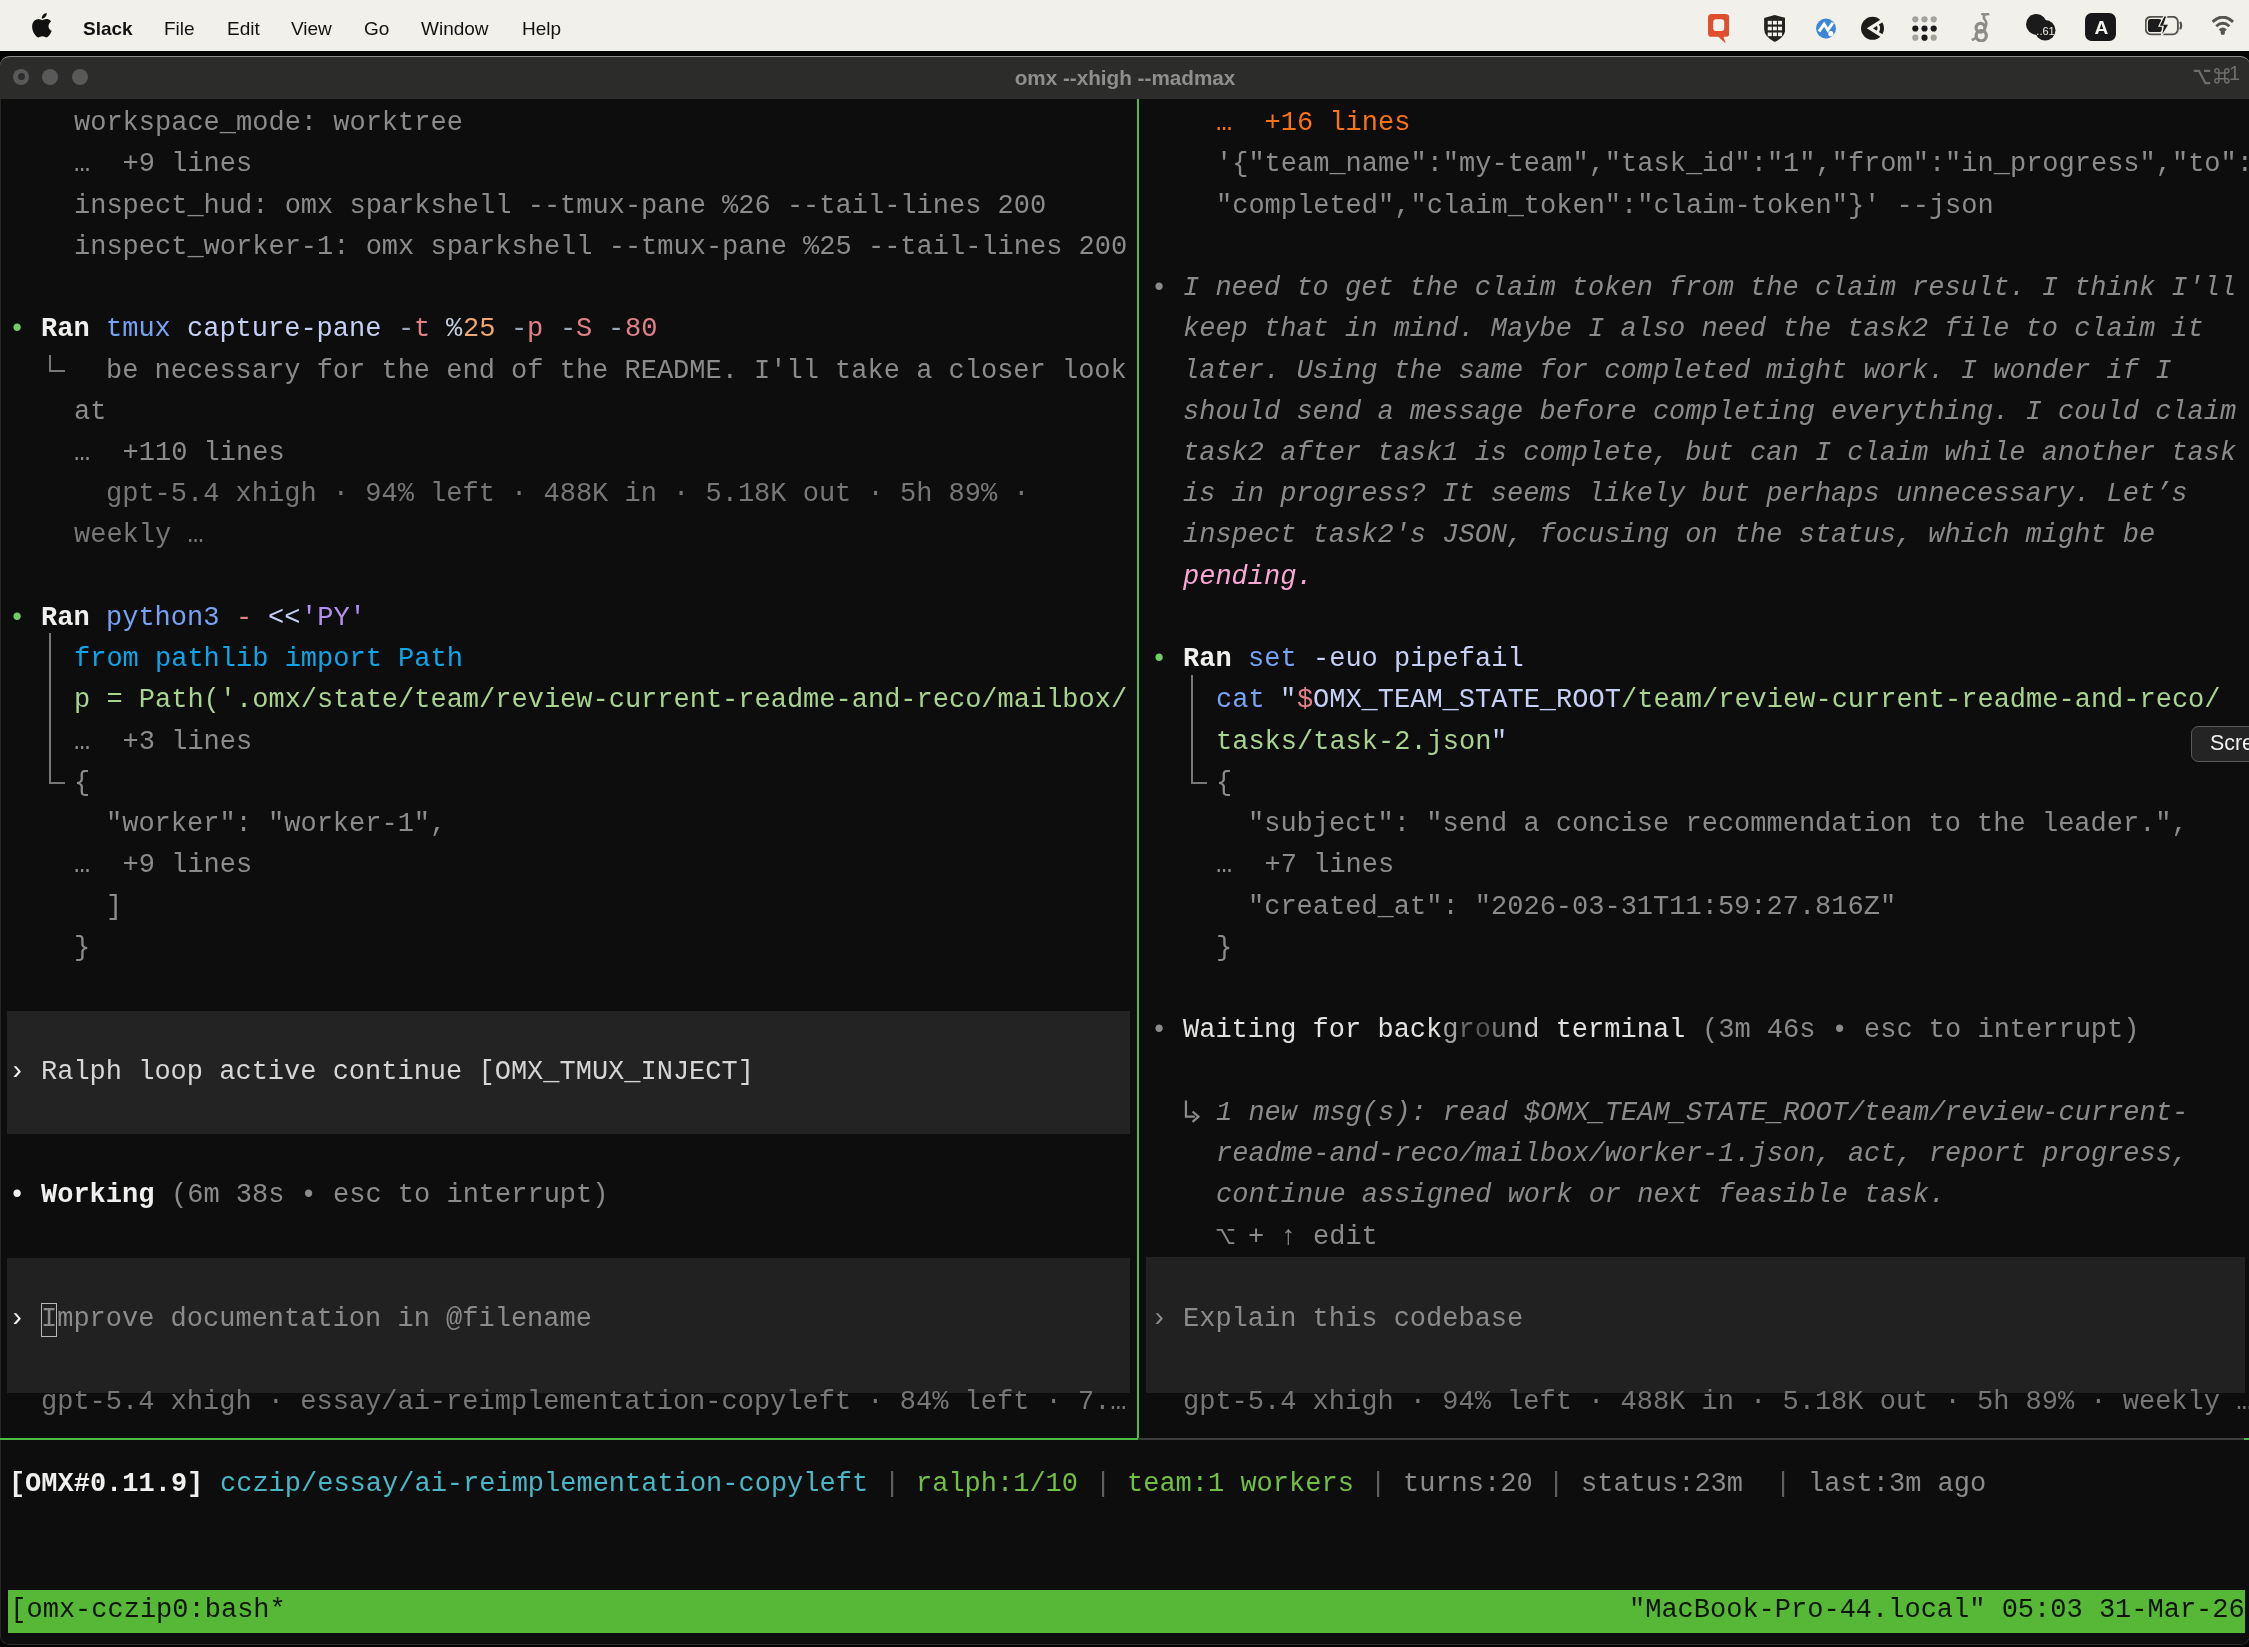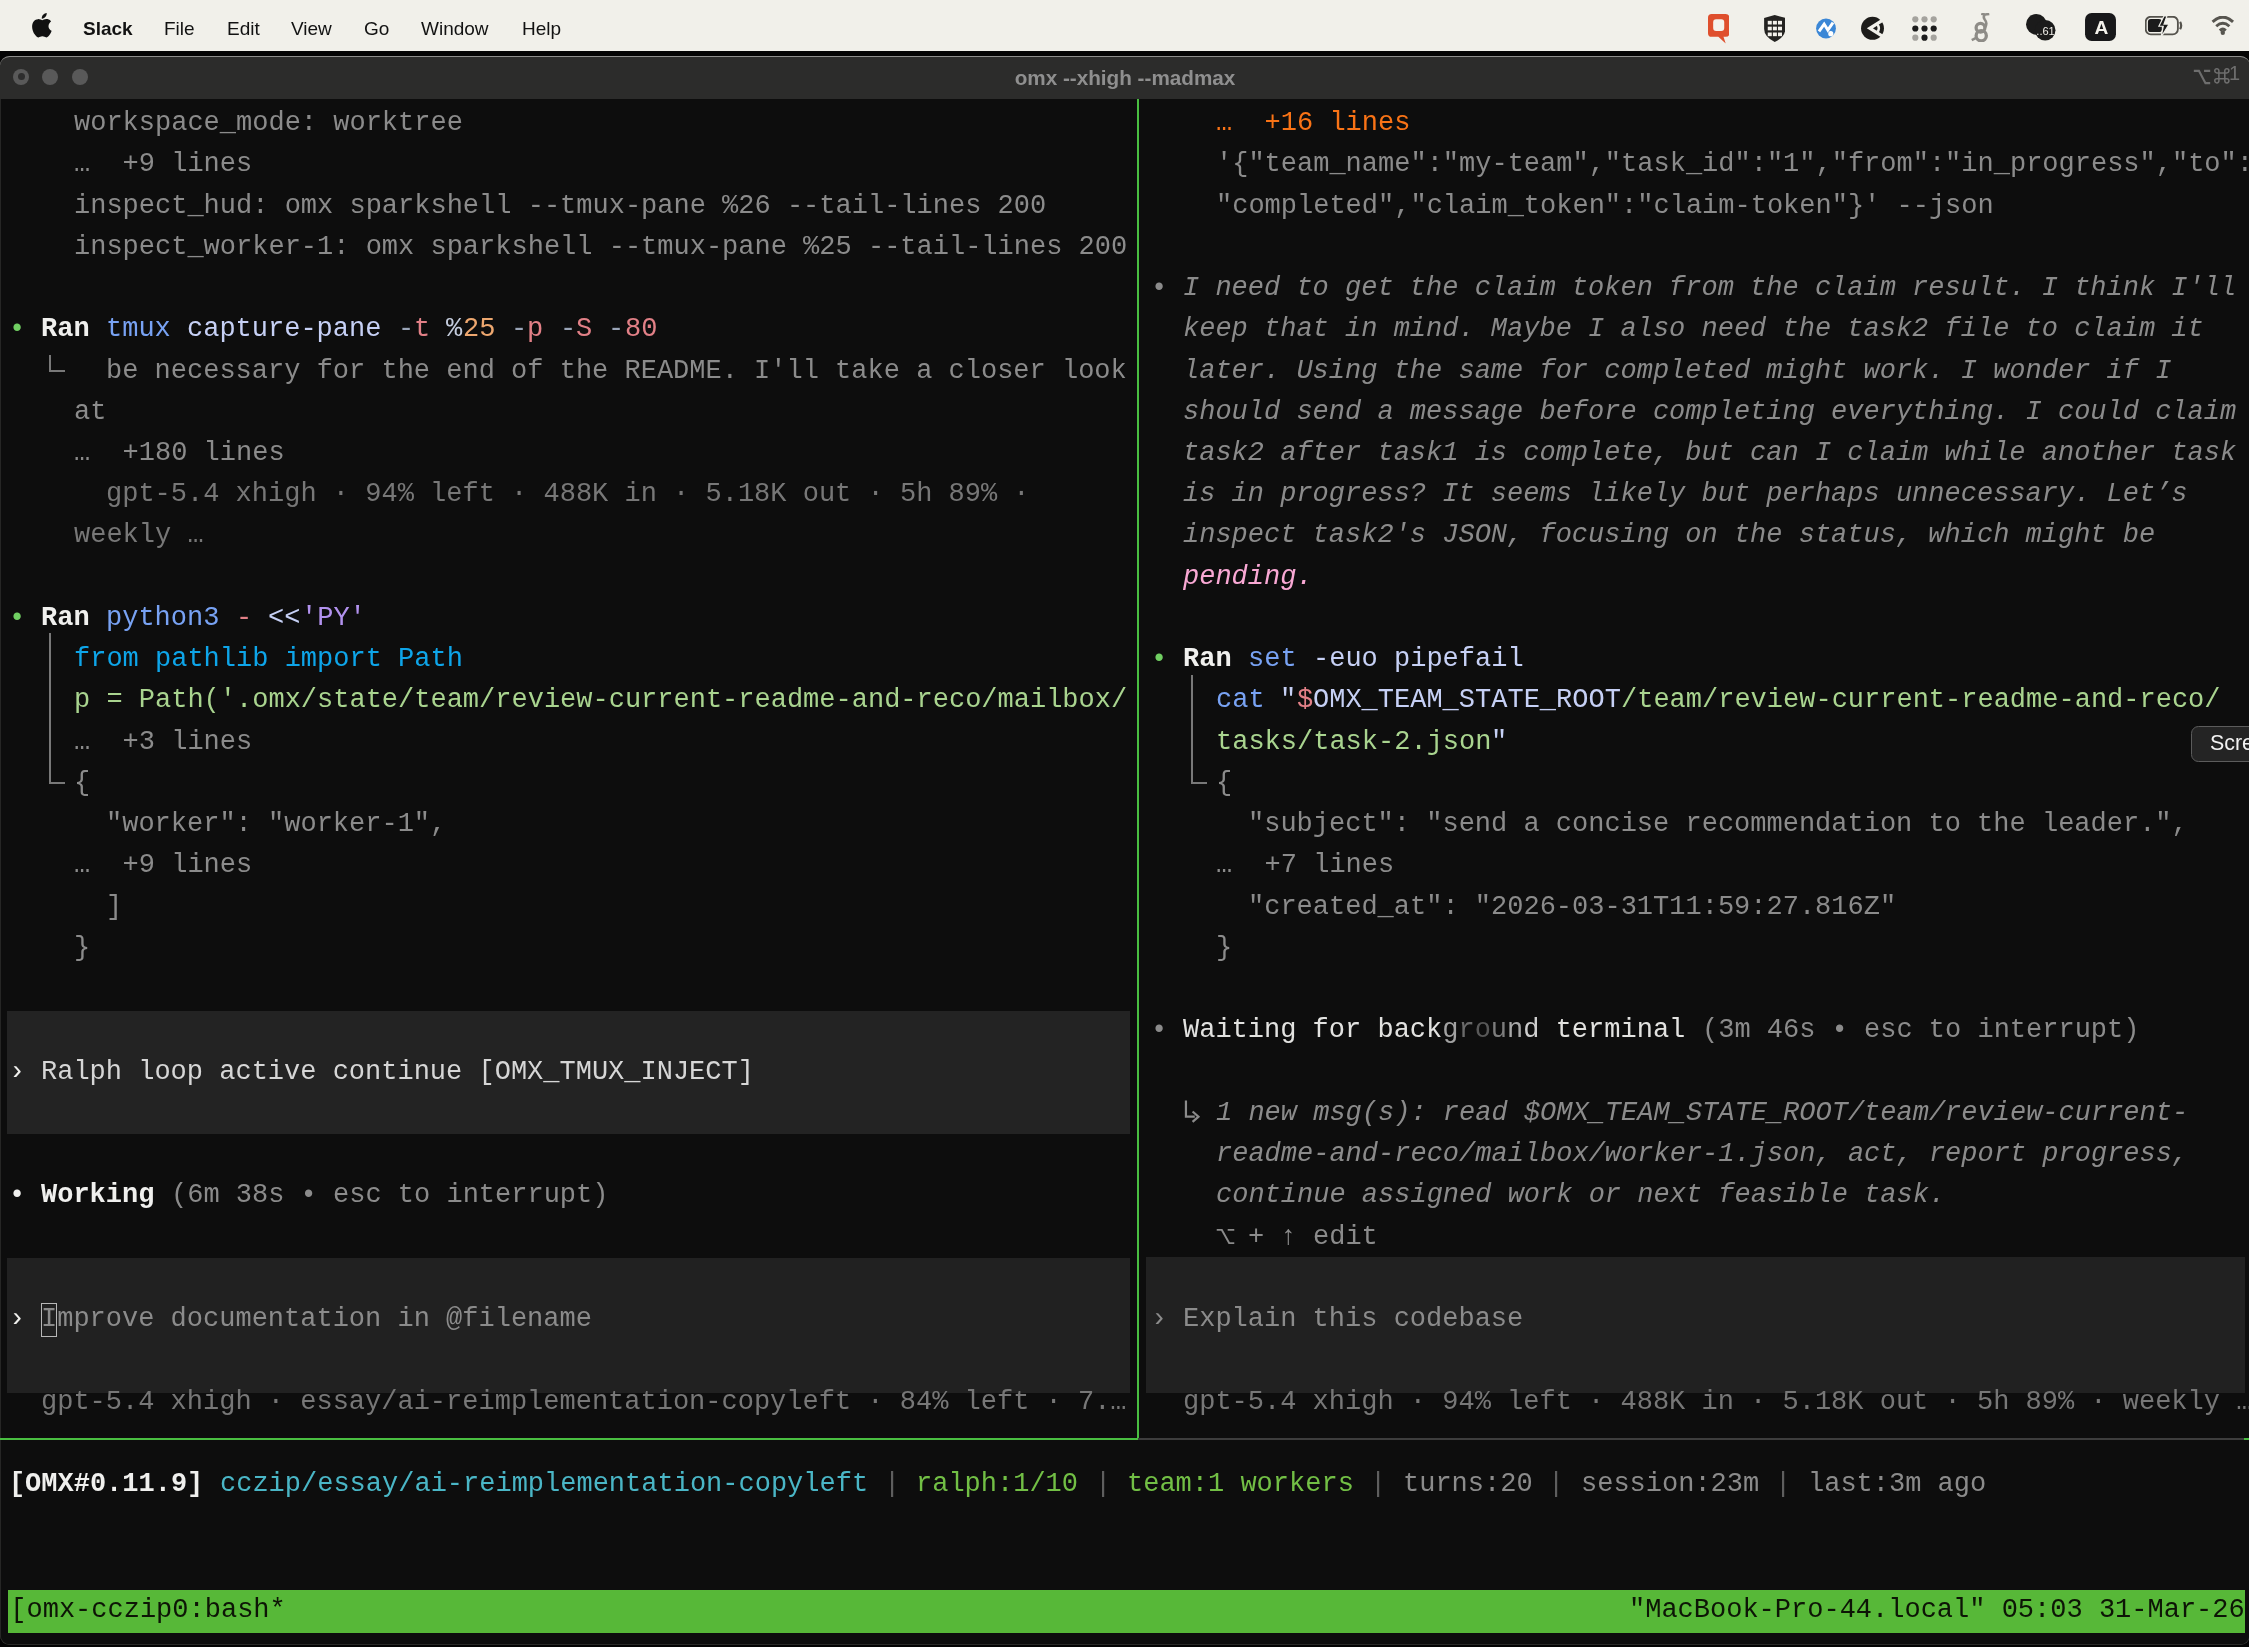--- a/index.html
+++ b/index.html
@@ -43,21 +43,21 @@
 <div class="t" style="left:446px;top:309px;color:#c3cbdc;">%</div>
 <div class="t" style="left:463px;top:309px;color:#eda76f;">25</div>
 <div class="t" style="left:511px;top:309px;color:#9aa5b8;">-</div>
 <div class="t" style="left:527px;top:309px;color:#e28087;">p</div>
 <div class="t" style="left:560px;top:309px;color:#9aa5b8;">-</div>
 <div class="t" style="left:576px;top:309px;color:#e28087;">S</div>
 <div class="t" style="left:608px;top:309px;color:#9aa5b8;">-</div>
 <div class="t" style="left:625px;top:309px;color:#e28087;">80</div>
 <div class="t" style="left:106px;top:351px;color:#8b8b8b;">be necessary for the end of the README. I'll take a closer look</div>
 <div class="t" style="left:74px;top:392px;color:#8b8b8b;">at</div>
-<div class="t" style="left:74px;top:433px;color:#8b8b8b;">…  +180 lines</div>
+<div class="t" style="left:74px;top:433px;color:#8b8b8b;">…  +110 lines</div>
 <div class="t" style="left:106px;top:474px;color:#777777;">gpt-5.4 xhigh · 94% left · 488K in · 5.18K out · 5h 89% ·</div>
 <div class="t" style="left:74px;top:515px;color:#777777;">weekly …</div>
 <div class="t" style="left:8.9px;top:598px;color:#70cf62;">•</div>
 <div class="t" style="left:41px;top:598px;color:#f0f0ee;font-weight:bold;">Ran</div>
 <div class="t" style="left:106px;top:598px;color:#78a2f3;">python3</div>
 <div class="t" style="left:236px;top:598px;color:#e28087;">-</div>
 <div class="t" style="left:268px;top:598px;color:#c6d0f5;">&lt;&lt;</div>
 <div class="t" style="left:301px;top:598px;color:#b292ee;">'PY'</div>
 <div class="t" style="left:74px;top:639px;color:#0ea5e9;">from pathlib import Path</div>
 <div class="t" style="left:74px;top:680px;color:#a9d48f;">p = Path('.omx/state/team/review-current-readme-and-reco/mailbox/</div>
@@ -77,21 +77,21 @@
 <div class="t" style="left:41px;top:1382px;color:#777777;">gpt-5.4 xhigh · essay/ai-reimplementation-copyleft · 84% left · 7.…</div>
 <div class="t" style="left:8.9px;top:1464px;color:#f0f0ee;font-weight:bold;">[OMX#0.11.9]</div>
 <div class="t" style="left:220px;top:1464px;color:#4ab6c6;">cczip/essay/ai-reimplementation-copyleft</div>
 <div class="t" style="left:884px;top:1464px;color:#5e5e5e;">|</div>
 <div class="t" style="left:916px;top:1464px;color:#72bf45;">ralph:1/10</div>
 <div class="t" style="left:1095px;top:1464px;color:#5e5e5e;">|</div>
 <div class="t" style="left:1127px;top:1464px;color:#72bf45;">team:1 workers</div>
 <div class="t" style="left:1370px;top:1464px;color:#5e5e5e;">|</div>
 <div class="t" style="left:1403px;top:1464px;color:#8b8b8b;">turns:20</div>
 <div class="t" style="left:1548px;top:1464px;color:#5e5e5e;">|</div>
-<div class="t" style="left:1581px;top:1464px;color:#8b8b8b;">session:23m</div>
+<div class="t" style="left:1581px;top:1464px;color:#8b8b8b;">status:23m</div>
 <div class="t" style="left:1775px;top:1464px;color:#5e5e5e;">|</div>
 <div class="t" style="left:1808px;top:1464px;color:#8b8b8b;">last:3m ago</div>
 <div class="t" style="left:1216px;top:103px;color:#f97316;">…  +16 lines</div>
 <div class="t" style="left:1216px;top:144px;color:#8b8b8b;">'{"team_name":"my-team","task_id":"1","from":"in_progress","to":</div>
 <div class="t" style="left:1216px;top:186px;color:#8b8b8b;">"completed","claim_token":"claim-token"}' --json</div>
 <div class="t" style="left:1151px;top:268px;color:#8b8b8b;">•</div>
 <div class="t" style="left:1183px;top:268px;color:#8b8b8b;font-style:italic;">I need to get the claim token from the claim result. I think I'll</div>
 <div class="t" style="left:1183px;top:309px;color:#8b8b8b;font-style:italic;">keep that in mind. Maybe I also need the task2 file to claim it</div>
 <div class="t" style="left:1183px;top:351px;color:#8b8b8b;font-style:italic;">later. Using the same for completed might work. I wonder if I</div>
 <div class="t" style="left:1183px;top:392px;color:#8b8b8b;font-style:italic;">should send a message before completing everything. I could claim</div>

